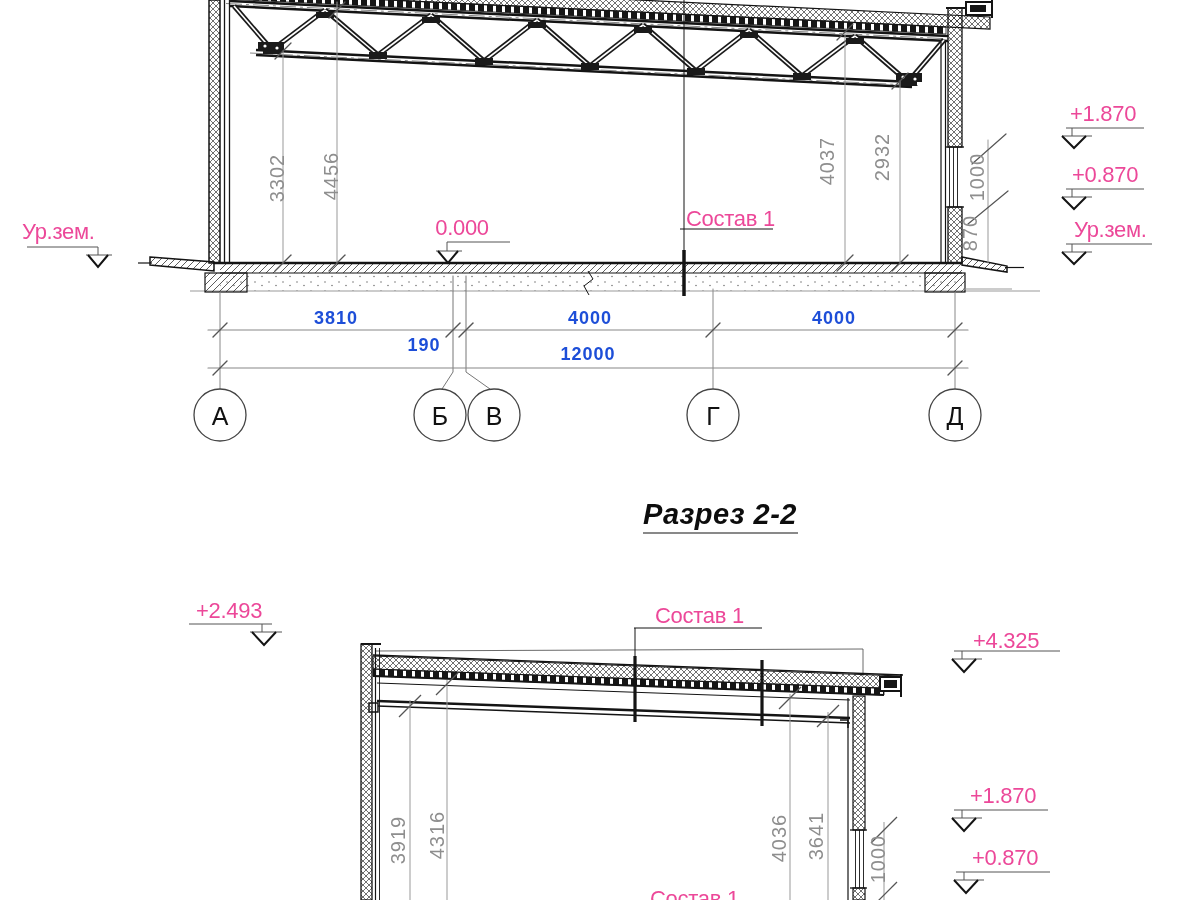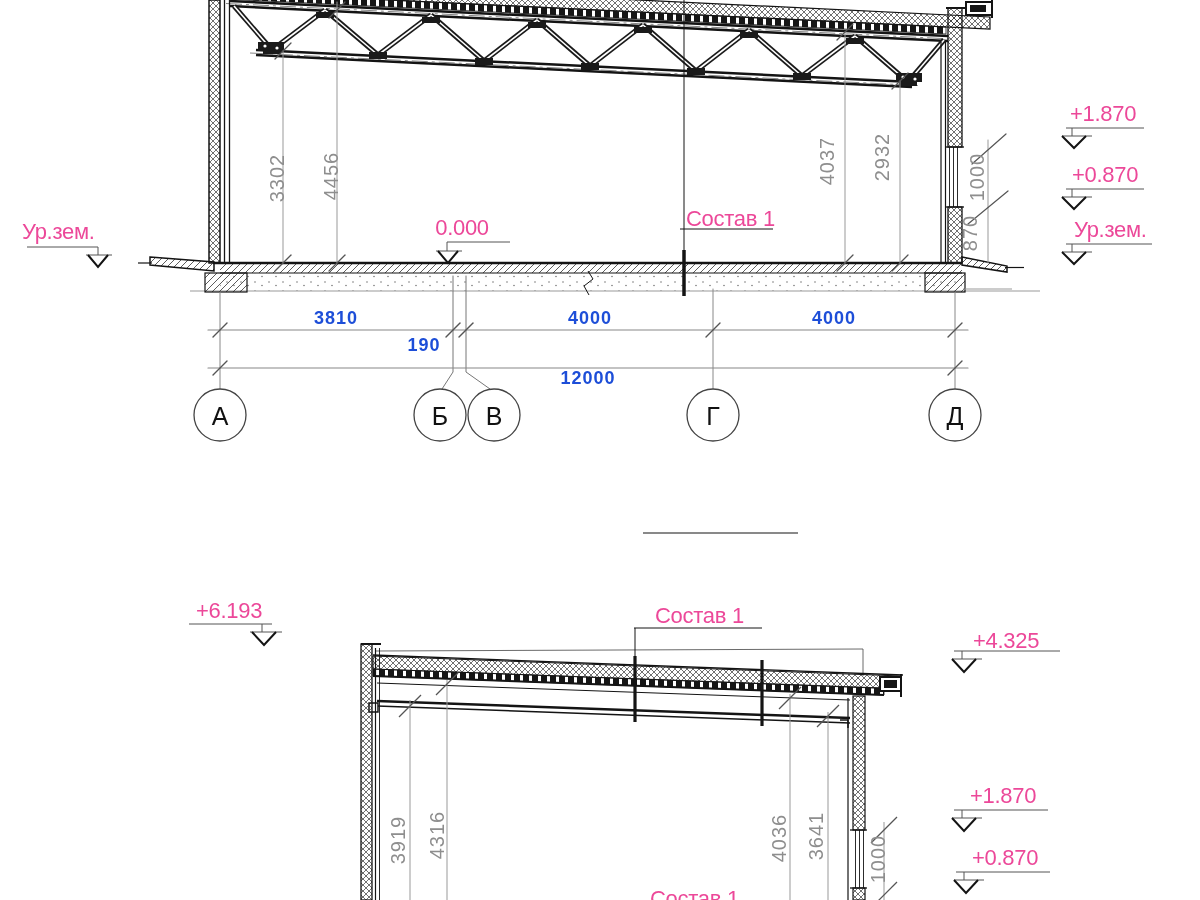--- a/index.html
+++ b/index.html
@@ -297,30 +297,31 @@
 <span class="vdim" style="left:970px;top:233px;">870</span>
 
 <span class="lbl" style="left:1070px;top:101px;">+1.870</span>
 <span class="lbl" style="left:1072px;top:162px;">+0.870</span>
 <span class="lbl" style="left:1074px;top:217px;">Ур.зем.</span>
 
 <span class="dimtxt" style="left:336px;top:308px;">3810</span>
 <span class="dimtxt" style="left:424px;top:304px;margin-top:31px;">190</span>
 <span class="dimtxt" style="left:590px;top:308px;">4000</span>
 <span class="dimtxt" style="left:834px;top:308px;">4000</span>
-<span class="dimtxt" style="left:588px;top:344px;margin-top:24px;">12000</span>
+<span class="dimtxt" style="left:588px;top:344px;">12000</span>
 
 <span class="axis" style="left:220px;top:416px;">А</span>
 <span class="axis" style="left:440px;top:416px;">Б</span>
 <span class="axis" style="left:494px;top:416px;">В</span>
 <span class="axis" style="left:713px;top:416px;">Г</span>
 <span class="axis" style="left:955px;top:416px;">Д</span>
 
-
-<span class="lbl" style="left:196px;top:598px;">+6.193</span>
+<span class="title" style="left:720px;top:498px;">Разрез 2-2</span>
+
+<span class="lbl" style="left:196px;top:598px;">+2.493</span>
 <span class="lbl" style="left:655px;top:603px;">Состав 1</span>
 <span class="lbl" style="left:973px;top:628px;text-align:right;">+4.325</span>
 
 <span class="vdim" style="left:398px;top:840px;">3919</span>
 <span class="vdim" style="left:437px;top:835px;">4316</span>
 <span class="vdim" style="left:779px;top:838px;">4036</span>
 <span class="vdim" style="left:816px;top:836px;">3641</span>
 <span class="vdim" style="left:878px;top:859px;">1000</span>
 
 <span class="lbl" style="left:970px;top:783px;">+1.870</span>

